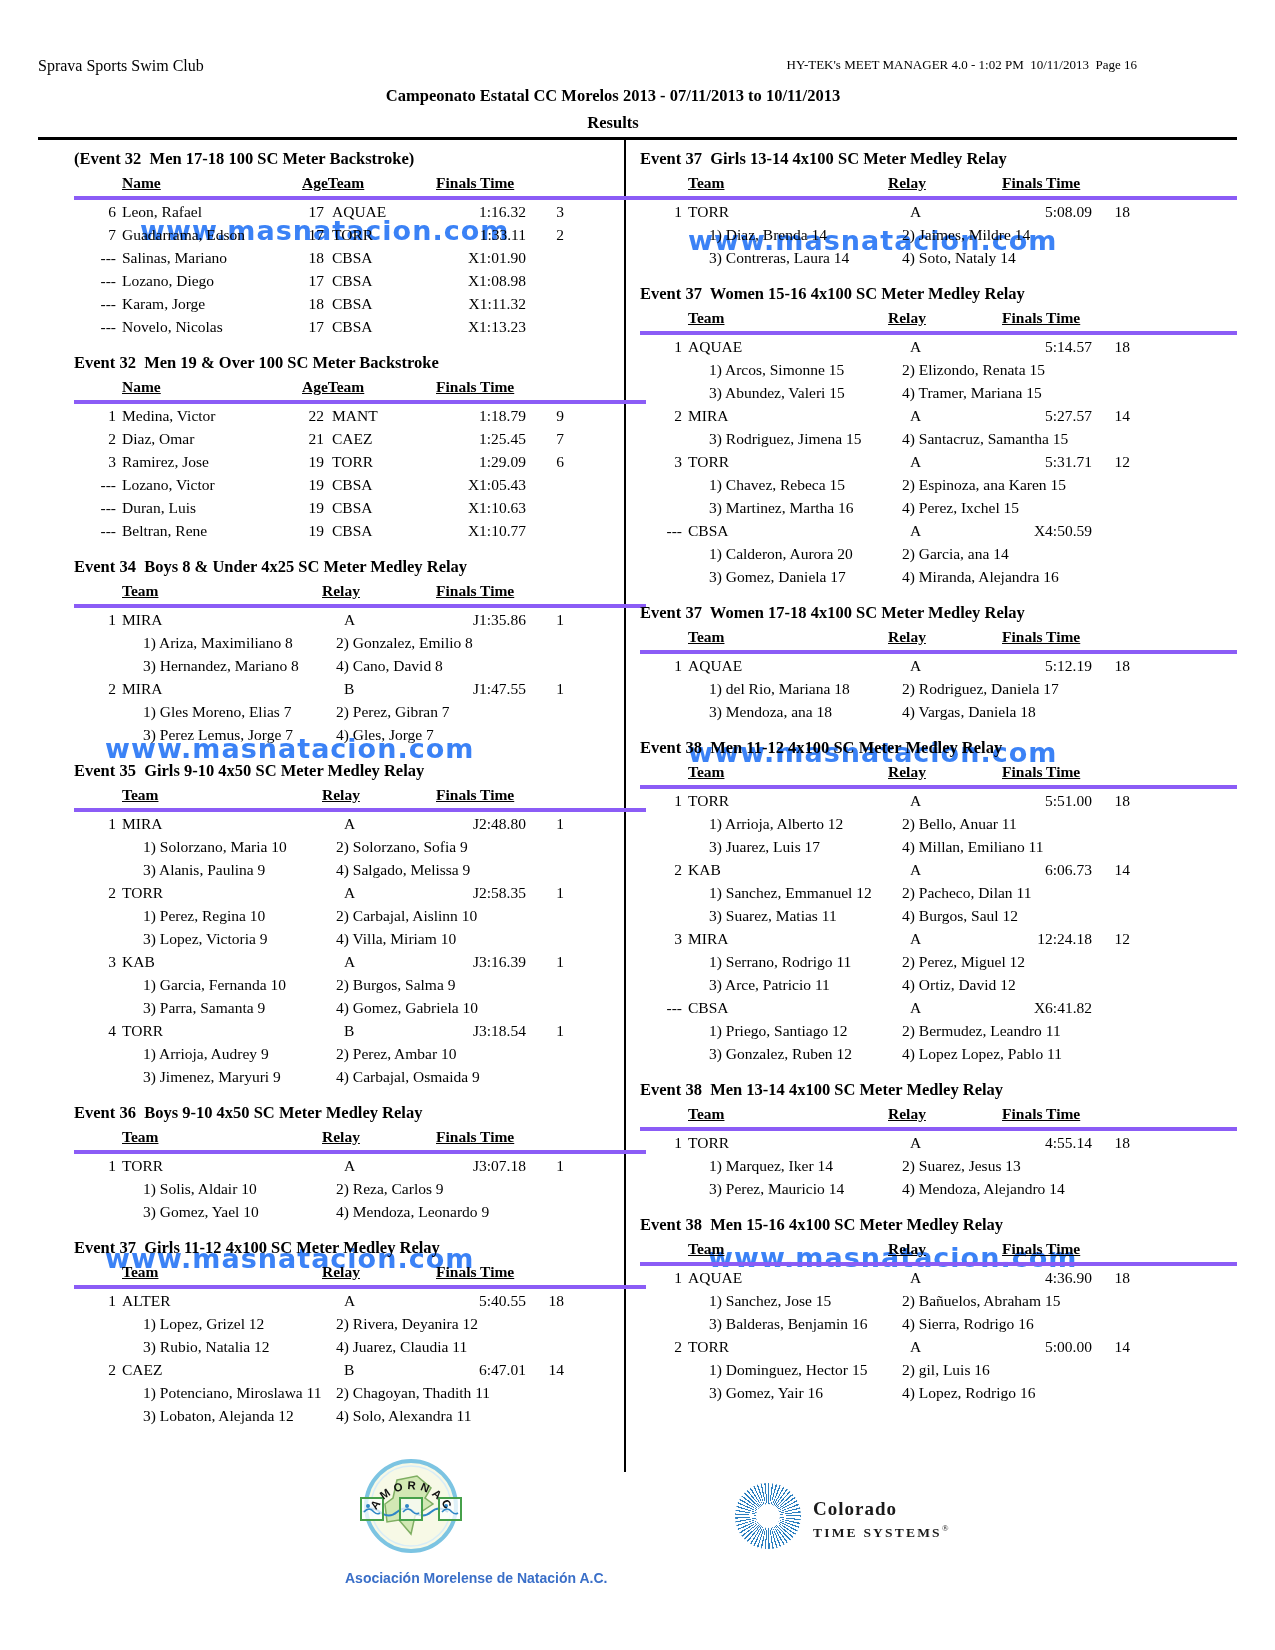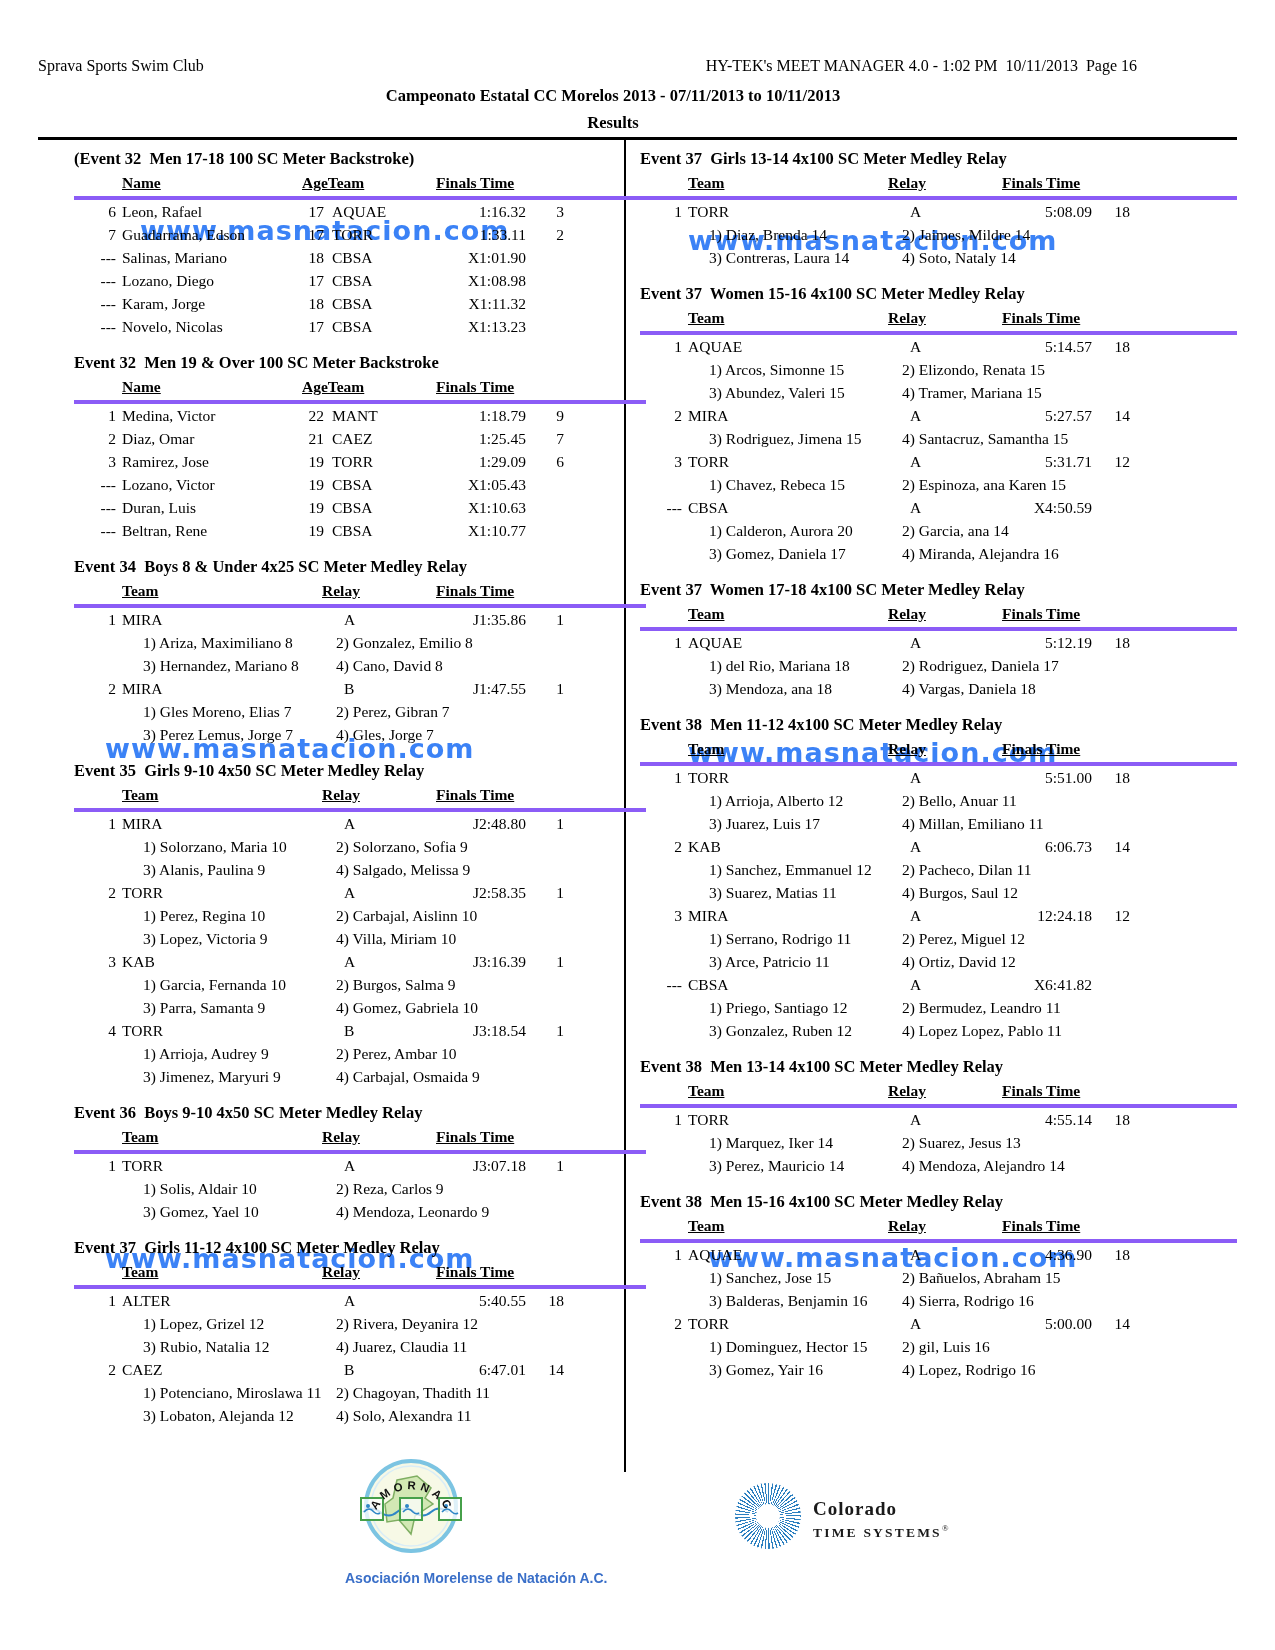--- a/index.html
+++ b/index.html
@@ -3,21 +3,21 @@
 <meta charset="utf-8">
 <style>
   html,body { margin:0; padding:0; }
   body {
     width:1275px; height:1650px; position:relative;
     background:#ffffff; color:#000;
     font-family:"Liberation Serif", serif;
     overflow:hidden;
   }
   .hdr-club { position:absolute; left:38px; top:57px; font-size:16px; white-space:pre; }
-  .hdr-manager { position:absolute; right:138px; top:57px; font-size:16px; white-space:pre; }
+  .hdr-manager { position:absolute; right:138px; top:57px; font-size:13px; white-space:pre; }
   .hdr-meet { position:absolute; left:38px; top:86px; width:1150px; text-align:center;
               font-weight:bold; font-size:16.5px; white-space:pre; }
   .hdr-results { position:absolute; left:38px; top:113px; width:1150px; text-align:center;
                  font-weight:bold; font-size:16.5px; }
   .top-rule { position:absolute; left:38px; width:1199px; top:137px; height:3px; background:#000; }
   .v-divider { position:absolute; left:624px; top:140px; width:2px; height:1332px; background:#000; }
 
   .col { position:absolute; top:144px; z-index:2; }
   #col-left  { left:38px;  width:572px;margin-left:36px; }
   #col-right { left:640px; width:597px; }
@@ -420,20 +420,24 @@
       <div class="row">
         <span class="place">3</span>
         <span class="name">TORR</span>
         <span class="relay">A</span>
         <span class="time">5:31.71</span>
         <span class="pts">12</span>
       </div>
       <div class="row">
         <span class="sw1">1) Chavez, Rebeca 15</span>
         <span class="sw2">2) Espinoza, ana Karen 15</span>
+      </div>
+      <div class="row">
+        <span class="sw1">3) Martinez, Martha 16</span>
+        <span class="sw2">4) Perez, Ixchel 15</span>
       </div>
       <div class="row">
         <span class="place">---</span>
         <span class="name">CBSA</span>
         <span class="relay">A</span>
         <span class="time">X4:50.59</span>
         <span class="pts"></span>
       </div>
       <div class="row">
         <span class="sw1">1) Calderon, Aurora 20</span>

